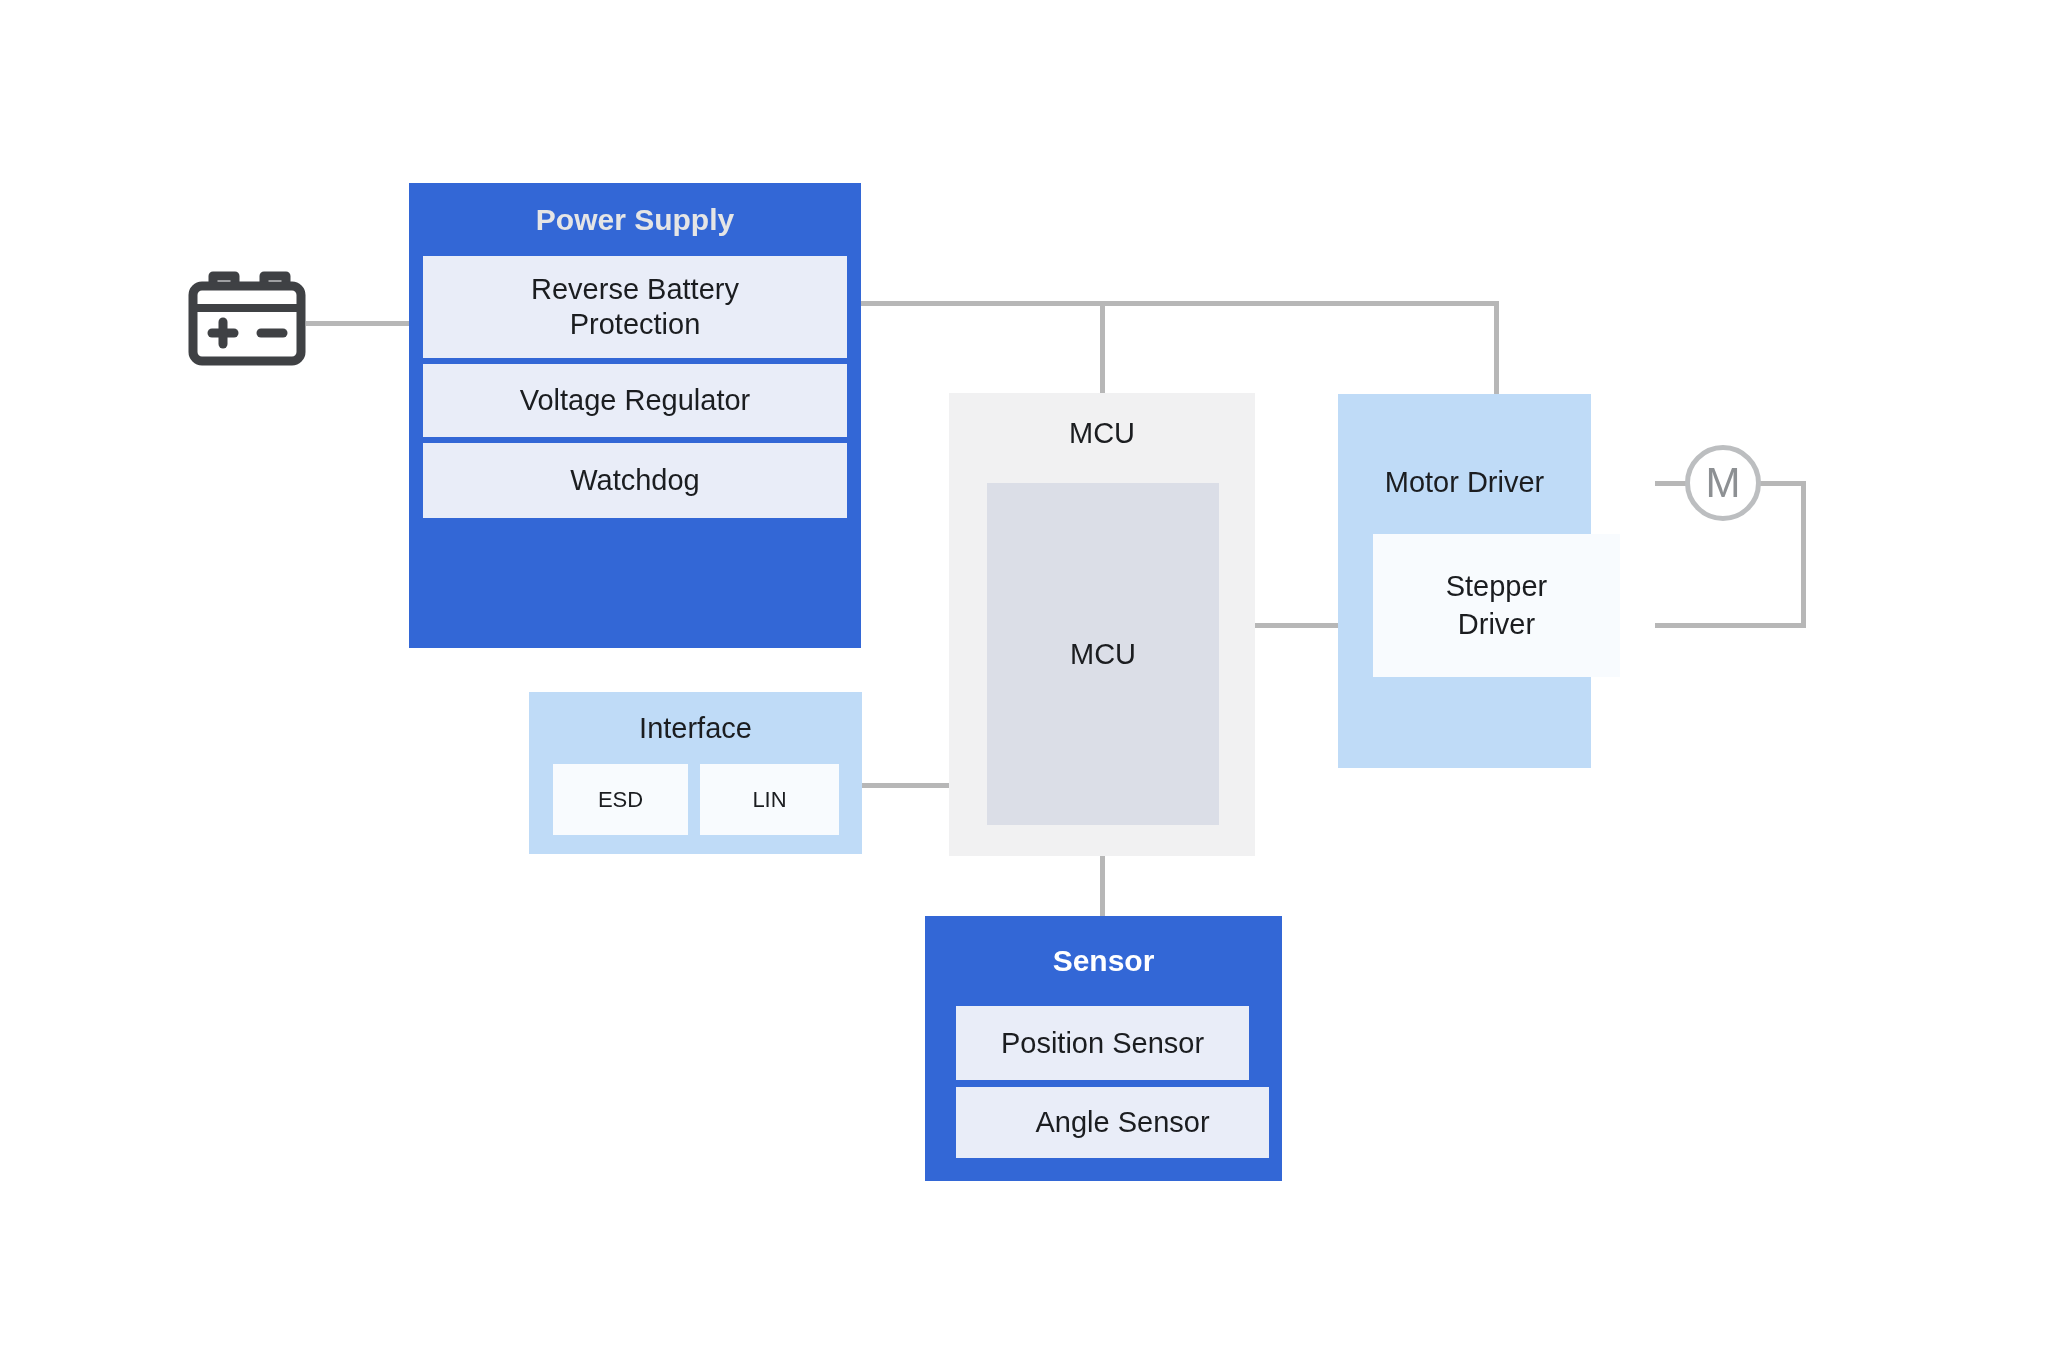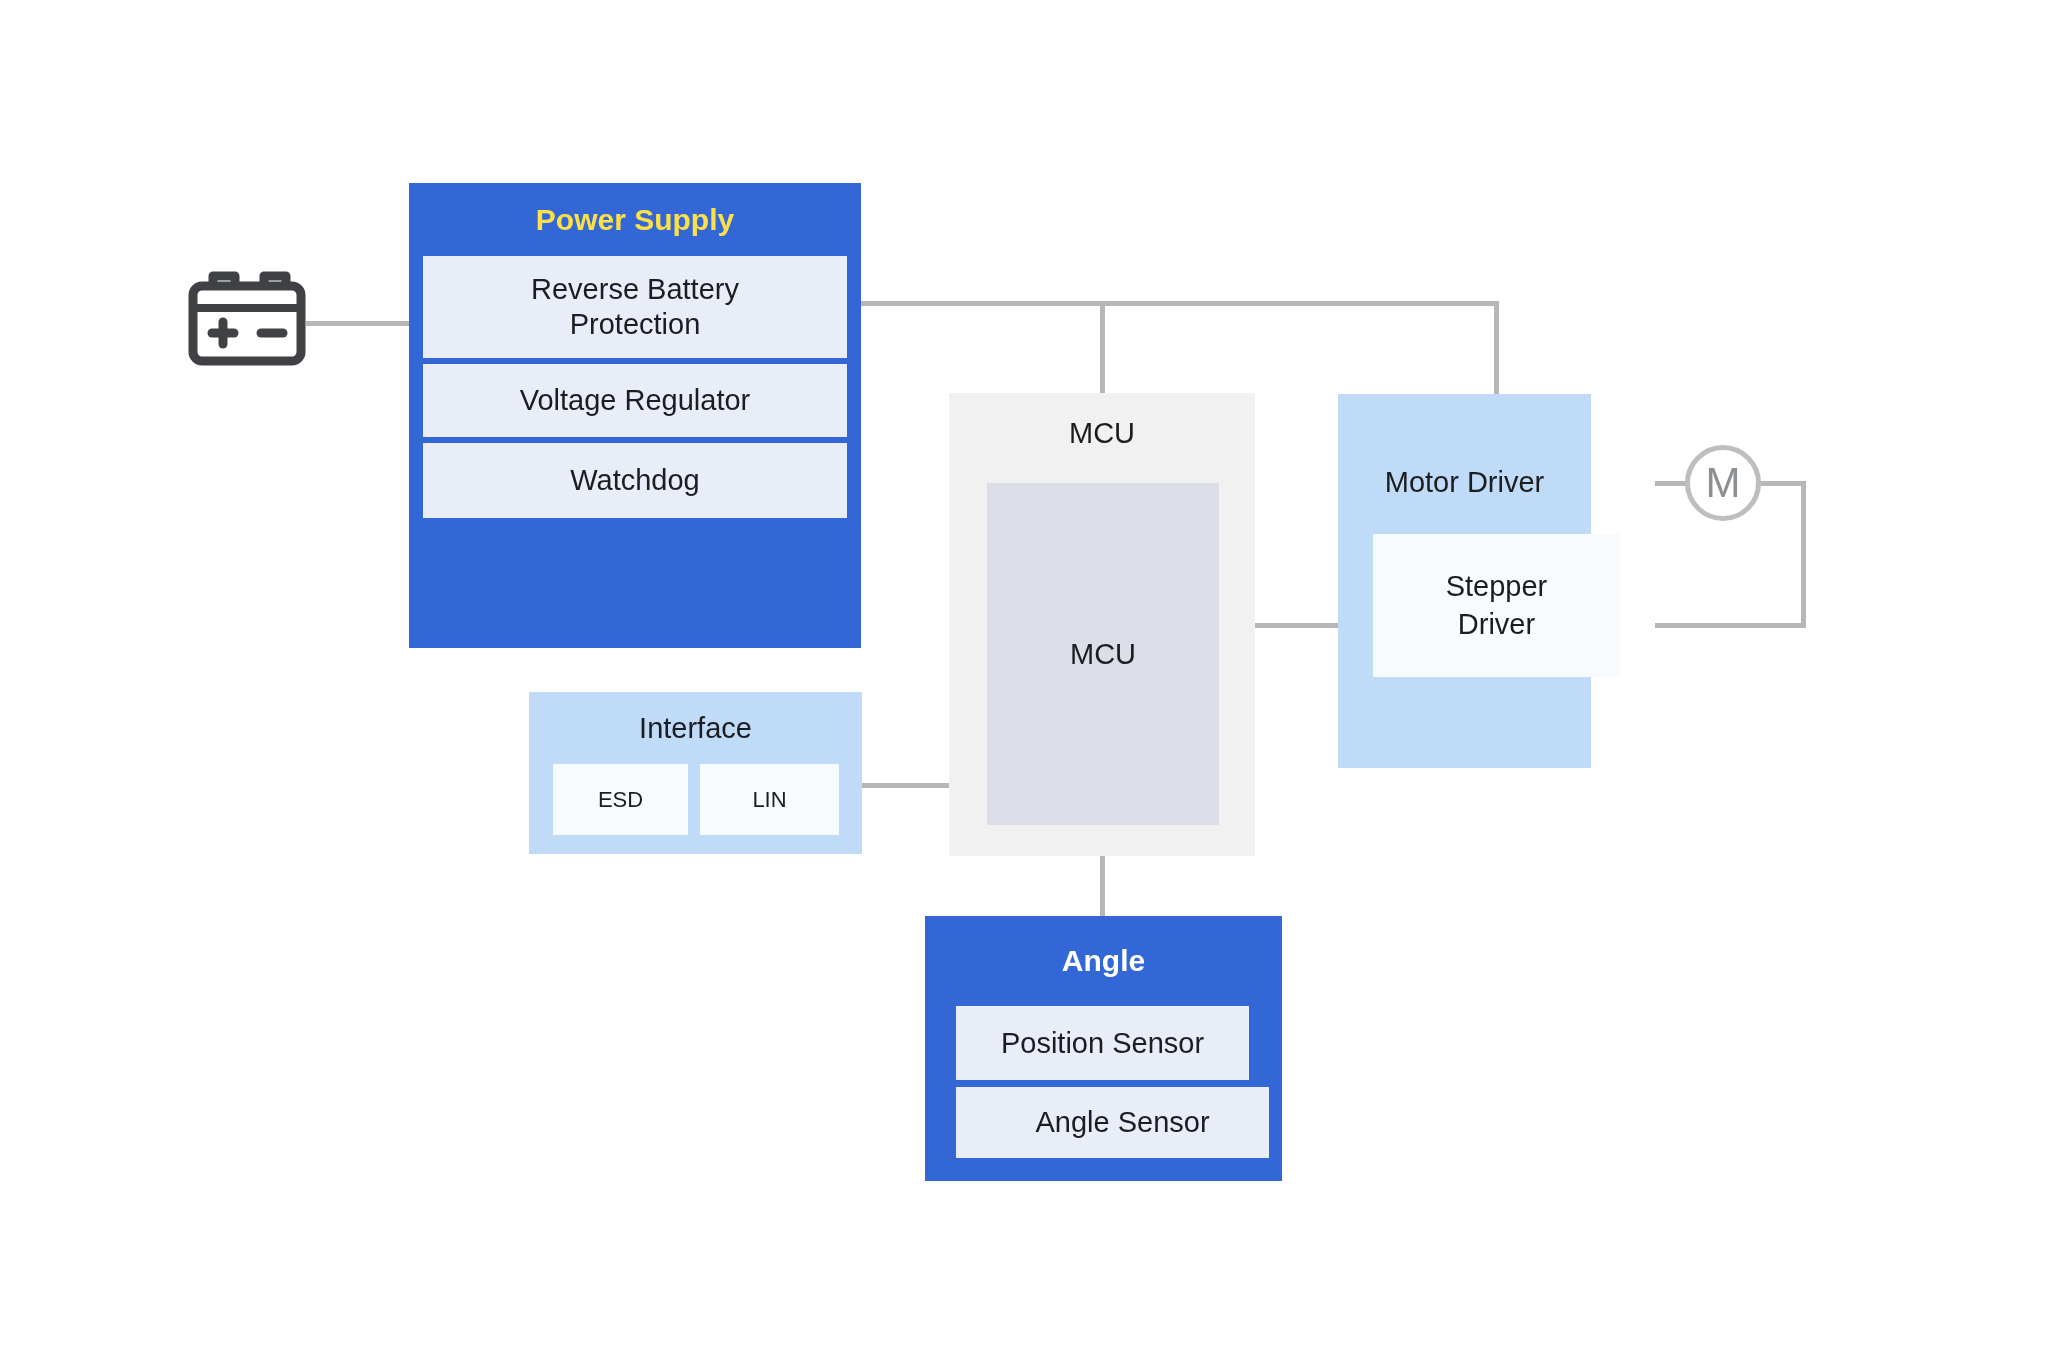--- a/index.html
+++ b/index.html
@@ -9,21 +9,21 @@
   }
   .wire{position:absolute;background:#b7b7b7;}
   .block{position:absolute;box-sizing:border-box;z-index:2;}
 
   
   .power-supply{
     left:409px;top:183px;width:452px;height:465px;background:#3367d6;
     display:flex;flex-direction:column;padding:0 14px;
   }
   .ps-header{height:73px;display:flex;align-items:center;justify-content:center;
-    color:#fde047;font-weight:bold;font-size:30px;flex:0 0 auto;}
+    color:#e5e5e5;font-weight:bold;font-size:30px;flex:0 0 auto;}
   .ps-row{background:#e9edf8;display:flex;align-items:center;justify-content:center;
     text-align:center;font-size:29px;line-height:1.22;margin-bottom:6px;flex:0 0 auto;}
   .ps-row-1{height:102px;}
   .ps-row-2{height:73px;}
   .ps-row-3{height:75px;}
   .ps-row-4{height:100px;margin-bottom:0;}
   .w330{max-width:330px;}
   .w290{max-width:290px;}
 
   
@@ -122,21 +122,21 @@
     <div class="if-title">Interface</div>
     <div class="if-sub if-esd">
       <span>ESD</span>
     </div>
     <div class="if-sub if-lin">
       <span>LIN</span>
     </div>
   </div>
 
   <div class="block sensor">
-    <div class="sn-title">Angle</div>
+    <div class="sn-title">Sensor</div>
     <div class="sn-sub sn-pos">
       <span>Position Sensor</span>
     </div>
     <div class="sn-sub sn-ang">
       <span>Angle Sensor</span>
     </div>
   </div>
 
   <div class="block motor-circle">
     <span>M</span>

